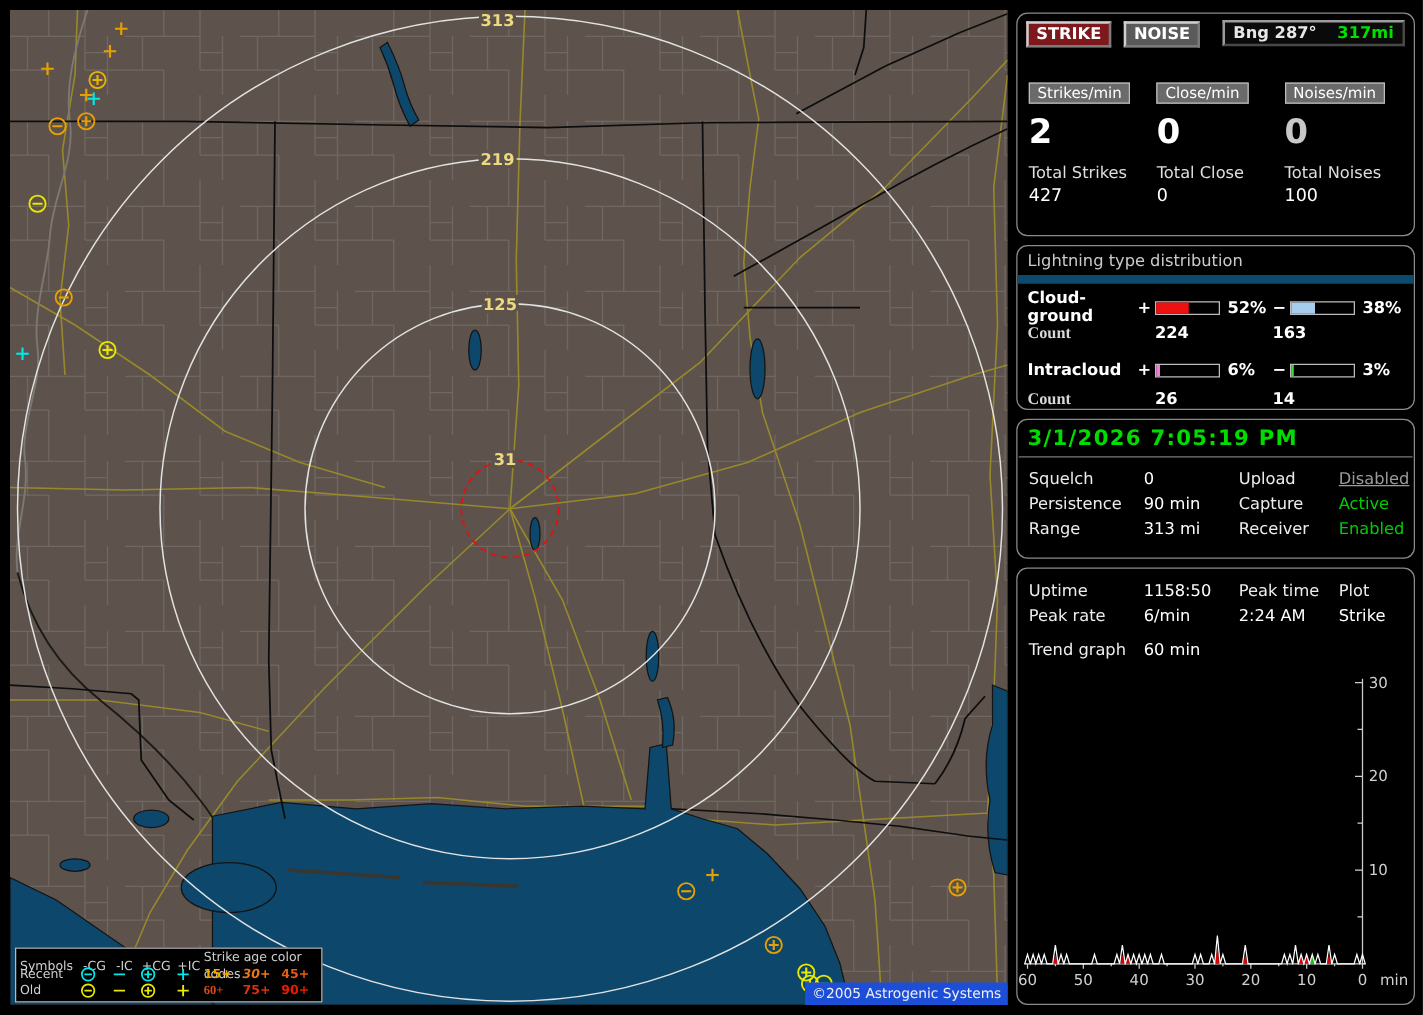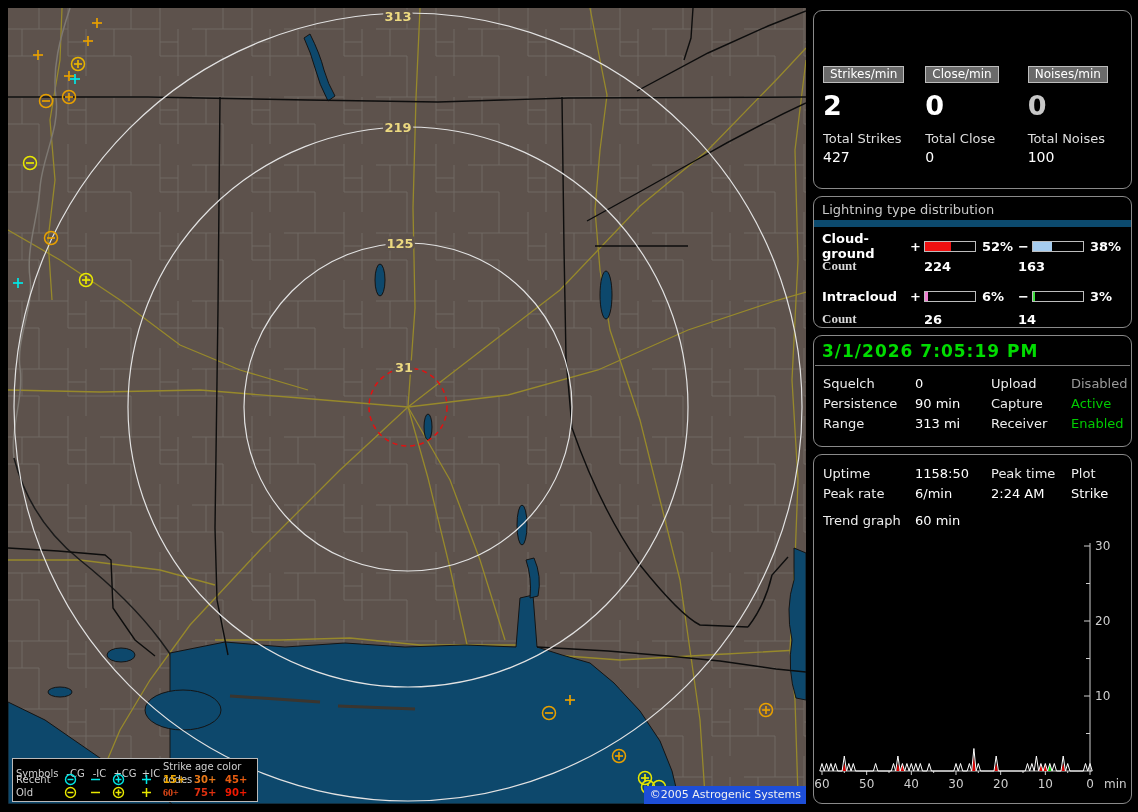--- a/index.html
+++ b/index.html
@@ -258,21 +258,21 @@
             <line x1="7.5" y1="3.5" x2="7.5" y2="9.5" stroke="#00e8e8" stroke-width="1.5"></line>
           </svg>
         </span>
         <span class="sym">
           <svg width="15" height="13" viewBox="0 0 15 13">
             <line x1="3" y1="6.5" x2="12" y2="6.5" stroke="#00e8e8" stroke-width="1.5"></line>
             <line x1="7.5" y1="2" x2="7.5" y2="11" stroke="#00e8e8" stroke-width="1.5"></line>
           </svg>
         </span>
         <span class="age" style="color: rgb(240, 168, 0);">15+</span>
-        <span class="age" style="color: rgb(232, 120, 24);">30+</span>
+        <span class="age" style="color: rgb(232, 120, 24); font-style: italic;">30+</span>
         <span class="age" style="color: rgb(232, 92, 16);">45+</span>
       </div>
     <div class="legend-row">
         <span>Old</span>
         <span class="sym">
           <svg width="15" height="13" viewBox="0 0 15 13">
             <circle cx="7.5" cy="6.5" r="5" fill="none" stroke="#e8e800" stroke-width="1.4"></circle>
             <line x1="4.5" y1="6.5" x2="10.5" y2="6.5" stroke="#e8e800" stroke-width="1.5"></line>
           </svg>
         </span>
@@ -297,20 +297,28 @@
         <span class="age" style="color: rgb(224, 72, 24); font-family: Liberation Serif, serif;">60+</span>
         <span class="age" style="color: rgb(224, 48, 16);">75+</span>
         <span class="age" style="color: rgb(240, 24, 0);">90+</span>
       </div>
   </div>
 
   <div id="copyright">©2005 Astrogenic Systems</div>
 </div>
 
 <div class="panel-box" id="box-stats">
+  <div id="btn-row">
+    <span class="hdr-btn" id="strike-btn">STRIKE</span>
+    <span class="hdr-btn" id="noise-btn">NOISE</span>
+    <span id="bng-box">
+      <span>Bng 287°</span>
+      <span class="rng" style="color: rgb(0, 224, 0);">317mi</span>
+    </span>
+  </div>
   <div id="stats-grid">
     <div>
       <span class="chip">Strikes/min</span>
       <div class="rate" style="color: rgb(255, 255, 255);">2</div>
       <div class="total-label">Total Strikes</div>
       <div class="total-value">427</div>
     </div>
     <div>
       <span class="chip">Close/min</span>
       <div class="rate" style="color: rgb(255, 255, 255);">0</div>
@@ -369,21 +377,21 @@
 </div>
 
 <div class="panel-box" id="box-time">
   <div id="datetime" style="color: rgb(0, 220, 0);">3/1/2026 7:05:19 PM</div>
   <div id="time-sep"></div>
   <div id="time-table">
     <div class="kv-row">
       <span class="k">Squelch</span>
       <span class="v">0</span>
       <span class="k">Upload</span>
-      <span class="v" style="color: rgb(154, 154, 154);">Disabled</span>
+      <span class="v" style="color: rgb(154, 154, 154); text-decoration: underline;">Disabled</span>
     </div>
     <div class="kv-row">
       <span class="k">Persistence</span>
       <span class="v">90 min</span>
       <span class="k">Capture</span>
       <span class="v" style="color: rgb(0, 204, 0);">Active</span>
     </div>
     <div class="kv-row">
       <span class="k">Range</span>
       <span class="v">313 mi</span>

